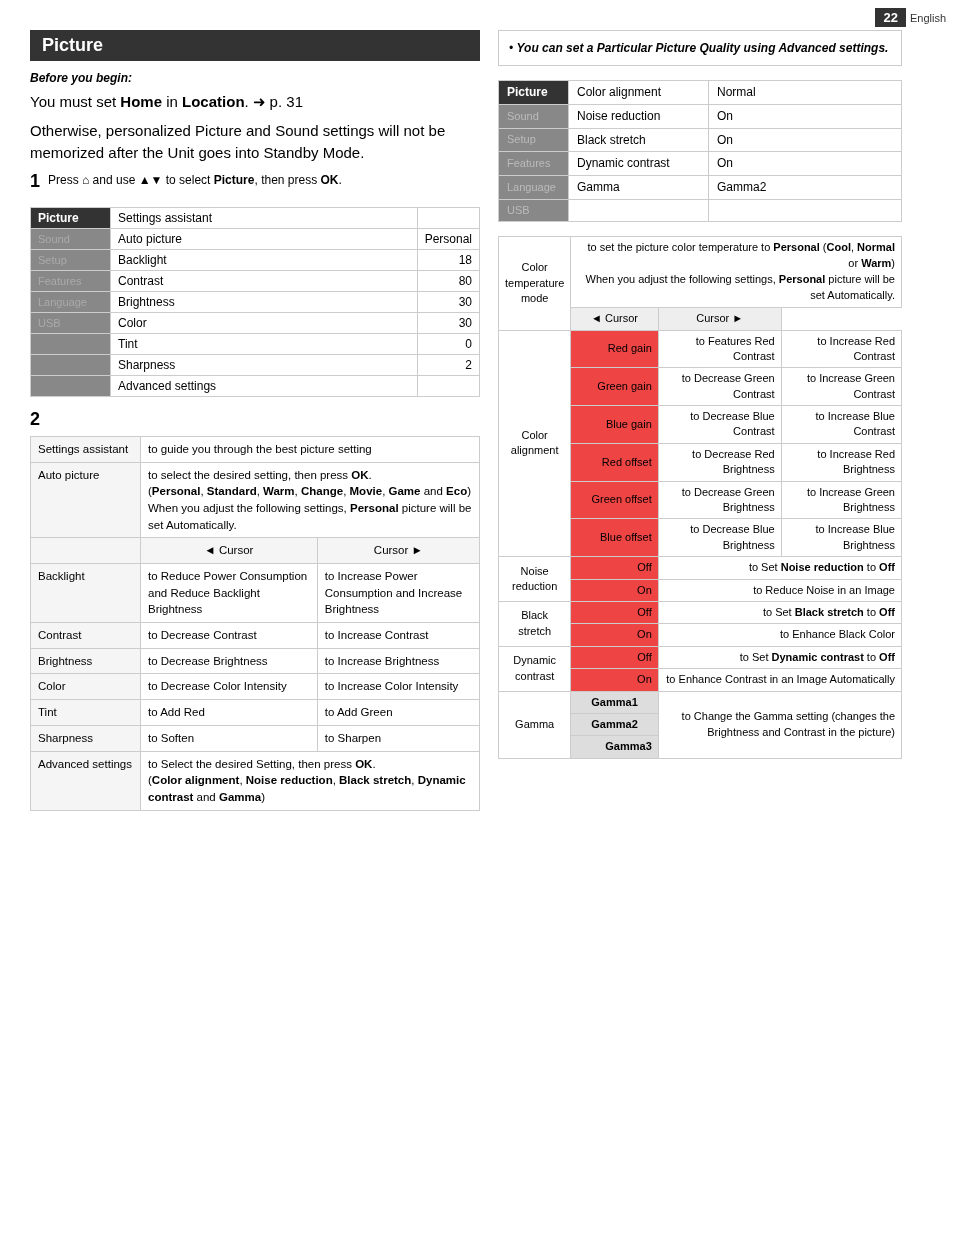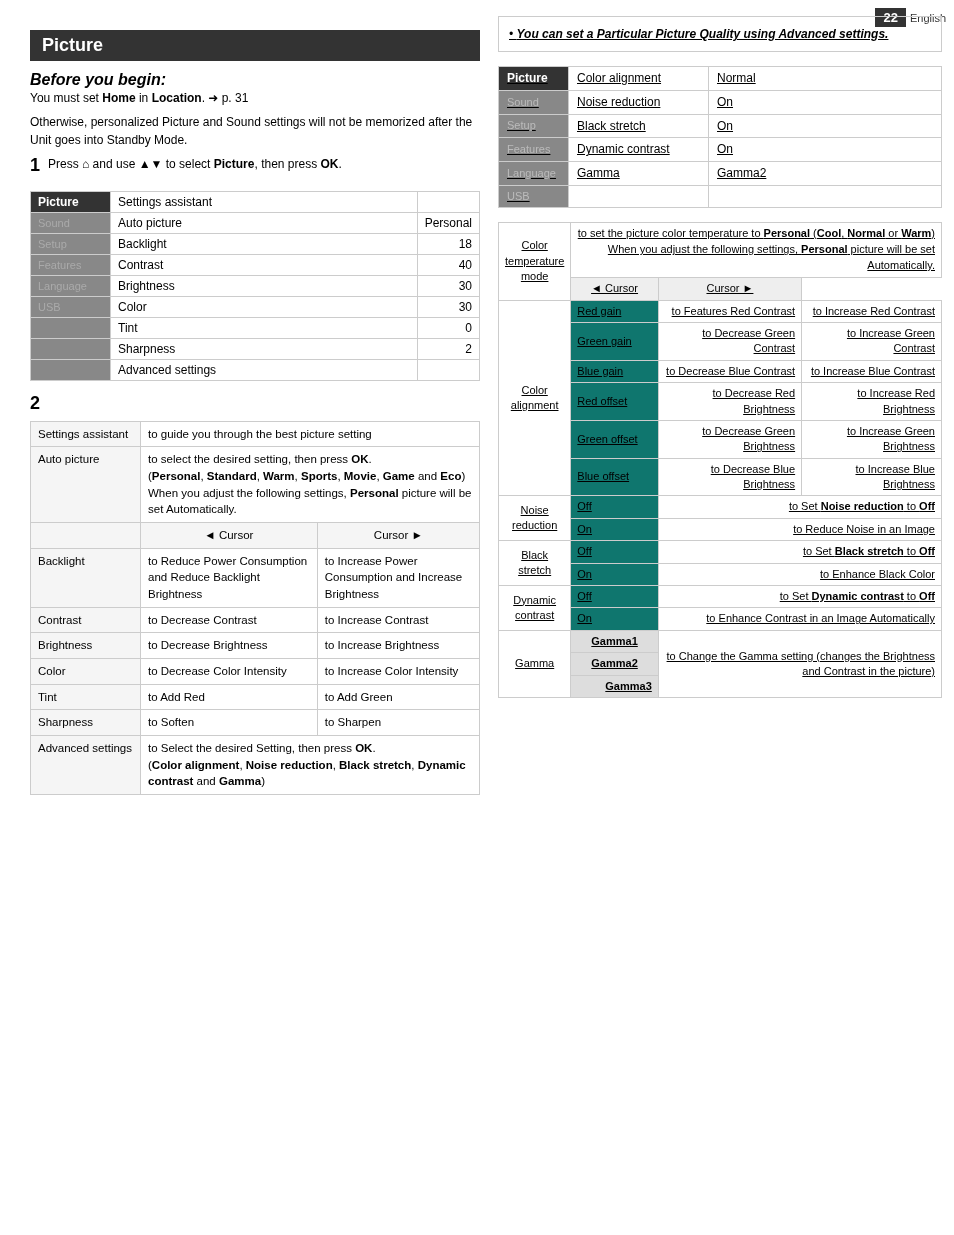--- a/index.html
+++ b/index.html
@@ -40,46 +40,46 @@
     .left-col {
       position: absolute;
       top: 30px;
       left: 30px;
       width: 450px;
     }
 
     
     .right-col {
       position: absolute;
-      top: 16px;
+      top: 30px;
       left: 498px;
-      width: 444px;
-      text-decoration: underline;
+      width: 404px;
     }
 
     
     .section-title {
       background: #333;
       color: #fff;
       font-size: 18px;
       font-weight: bold;
       padding: 5px 12px;
       margin-bottom: 10px;
       display: inline-block;
       width: 100%;
     }
 
     .before-begin {
       font-weight: bold;
       font-style: italic;
-      font-size: 16px;
+      margin-bottom: 6px;
+      font-size: 12px;
     }
 
     .intro-text {
-      font-size: 12px;
+      font-size: 15px;
       margin-bottom: 6px;
       line-height: 1.5;
     }
 
     .intro-text strong { font-weight: bold; }
 
     .step {
       font-size: 18px;
       font-weight: bold;
       float: left;
@@ -212,22 +212,22 @@
       line-height: 1.4;
       text-align: right;
     }
     .big-table .bt-section {
       font-weight: normal;
       text-align: center;
       background: #fff;
       vertical-align: middle;
     }
     .big-table .bt-sub {
-      text-align: left;
-      background: #0f766e;
+      text-align: right;
+      background: #ef4444;
     }
     .big-table .bt-cursor-h {
       text-align: center;
       background: #eee;
       font-size: 11px;
     }
     .big-table strong { font-weight: bold; }
   </style>
 </head>
 <body>
@@ -269,21 +269,21 @@
         <td class="menu-right menu-right-val">Personal</td>
       </tr>
       <tr>
         <td class="menu-left-gray">Setup</td>
         <td class="menu-right">Backlight</td>
         <td class="menu-right menu-right-val">18</td>
       </tr>
       <tr>
         <td class="menu-left-gray">Features</td>
         <td class="menu-right">Contrast</td>
-        <td class="menu-right menu-right-val">40</td>
+        <td class="menu-right menu-right-val">80</td>
       </tr>
       <tr>
         <td class="menu-left-gray">Language</td>
         <td class="menu-right">Brightness</td>
         <td class="menu-right menu-right-val">30</td>
       </tr>
       <tr>
         <td class="menu-left-gray">USB</td>
         <td class="menu-right">Color</td>
         <td class="menu-right menu-right-val">30</td>
@@ -317,21 +317,21 @@
 
       <tr>
         <td class="row-label">Settings assistant</td>
         <td colspan="2">to guide you through the best picture setting</td>
       </tr>
 
       <tr>
         <td class="row-label">Auto picture</td>
         <td colspan="2">
           to select the desired setting, then press <strong>OK</strong>.<br>
-          (<strong>Personal</strong>, <strong>Standard</strong>, <strong>Warm</strong>, <strong>Sports</strong>, <strong>Movie</strong>, <strong>Game</strong> and <strong>Eco</strong>)<br>
+          (<strong>Personal</strong>, <strong>Standard</strong>, <strong>Warm</strong>, <strong>Change</strong>, <strong>Movie</strong>, <strong>Game</strong> and <strong>Eco</strong>)<br>
           When you adjust the following settings, <strong>Personal</strong> picture will be set Automatically.
         </td>
       </tr>
 
       <tr>
         <td class="row-label"></td>
         <td class="cursor-header">◄ Cursor</td>
         <td class="cursor-header">Cursor ►</td>
       </tr>
 

